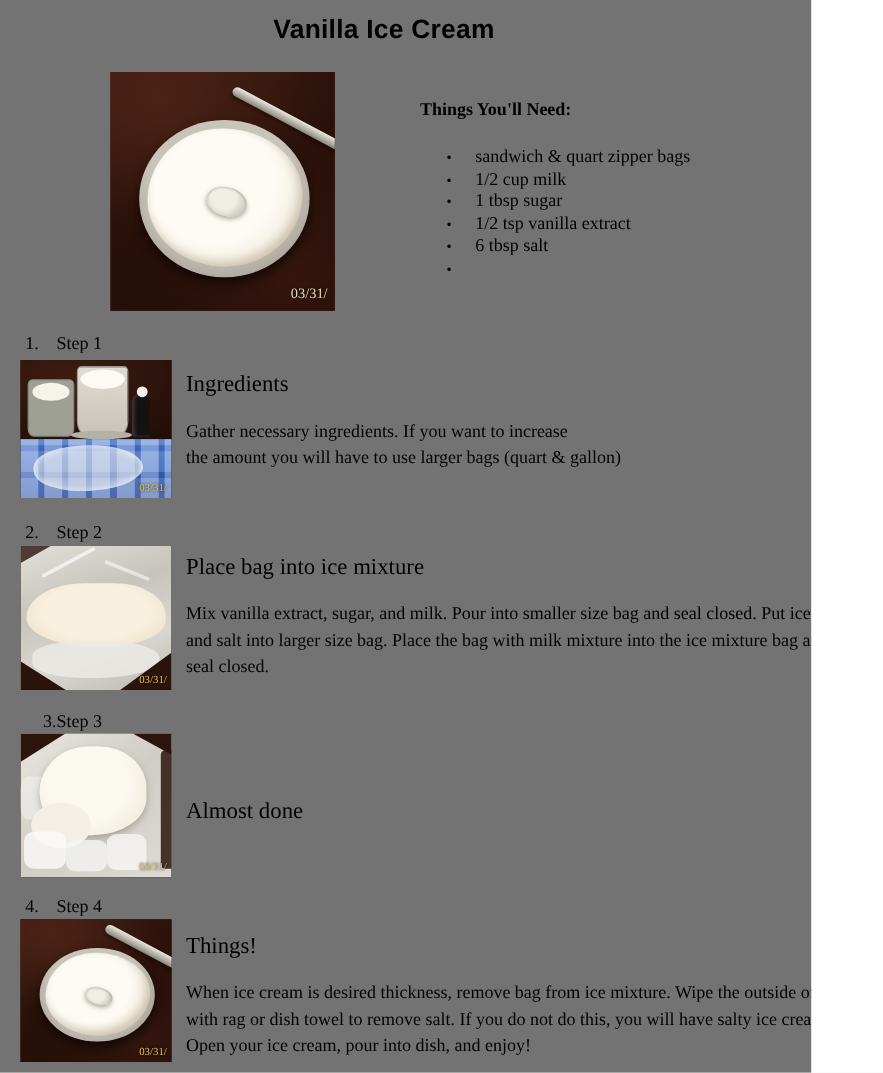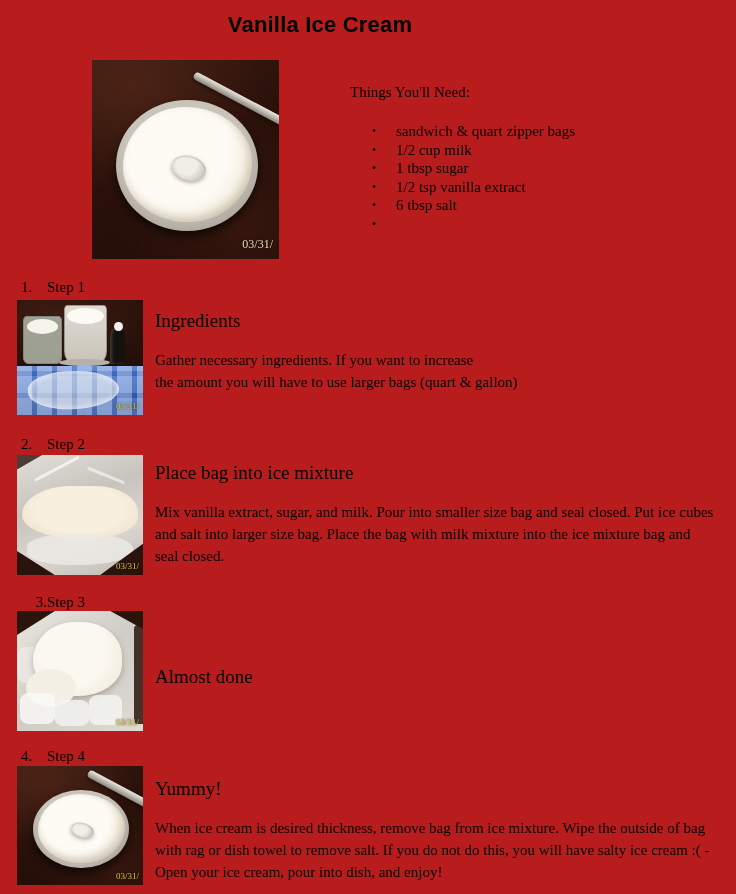--- a/index.html
+++ b/index.html
@@ -1,32 +1,32 @@
 <!DOCTYPE html>
 <html><head>
 <meta charset="utf-8">
 <style>
   html,body { margin:0; padding:0; background:#ffffff; }
   .page {
-    position:relative; width:736px; height:894px; background:#b91c1c;
+    position:relative; width:676px; height:894px; background:#737373;
     font-family:"Liberation Serif", serif; color:#000;
     overflow:hidden;
   }
 
   
   .title {
     position:absolute; top:12px; left:0; width:640px; margin:0;
     text-align:center;
     font-family:"Liberation Sans", sans-serif;
     font-size:22px; font-weight:bold; letter-spacing:0.2px;
   }
 
   
   .needs { position:absolute; left:350px; top:84px; width:360px; }
-  .needs-heading { font-size:15px; font-weight:normal; }
+  .needs-heading { font-size:15px; font-weight:bold; }
   .needs-list { margin-top:21px; }
   .needs-item { display:flex; font-size:15px; line-height:18.6px; }
   .needs-item .bullet {
     display:inline-block; margin-left:22px; width:24px;
     font-size:12px; line-height:18.6px;
   }
 
   
   .step-label { position:absolute; left:21px; font-size:15px; line-height:18px; }
   .step-label .num { display:inline-block; width:26px; }
@@ -267,17 +267,17 @@
   </div>
   <div class="photo ph-s4">
     <div class="sc-wood"></div>
     <div class="sc-bowl"></div>
     <div class="sc-cream"></div>
     <div class="sc-sphandle"></div>
     <div class="sc-spbowl"></div>
     <span class="stamp">03/31/</span>
   </div>
   <div class="step-text txt-4">
-    <p class="step-heading">Yummy!</p>
+    <p class="step-heading">Things!</p>
     <p class="step-body">When ice cream is desired thickness, remove bag from ice mixture. Wipe the outside of bag with rag or dish towel to remove salt. If you do not do this, you will have salty ice cream :( - Open your ice cream, pour into dish, and enjoy!</p>
   </div>
 
 </div>
 
 </body></html>

